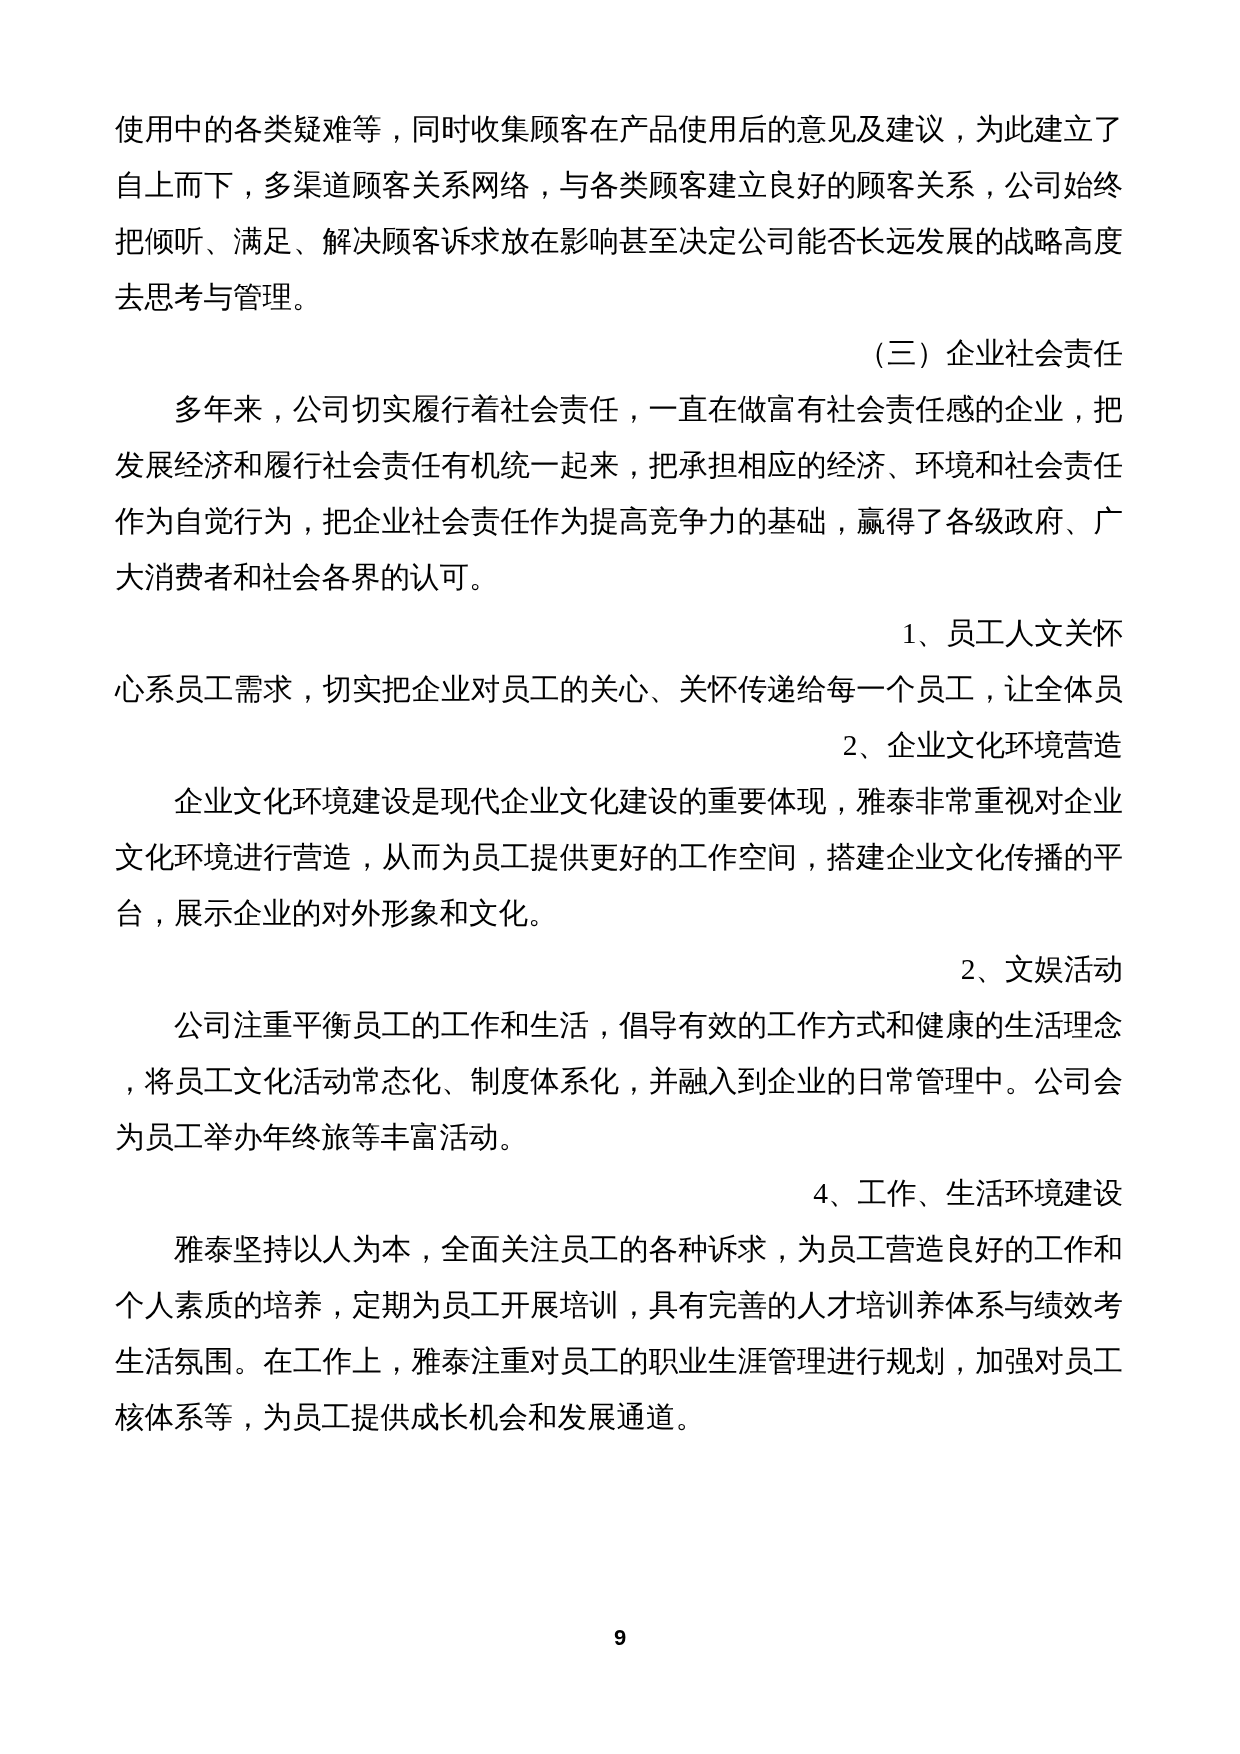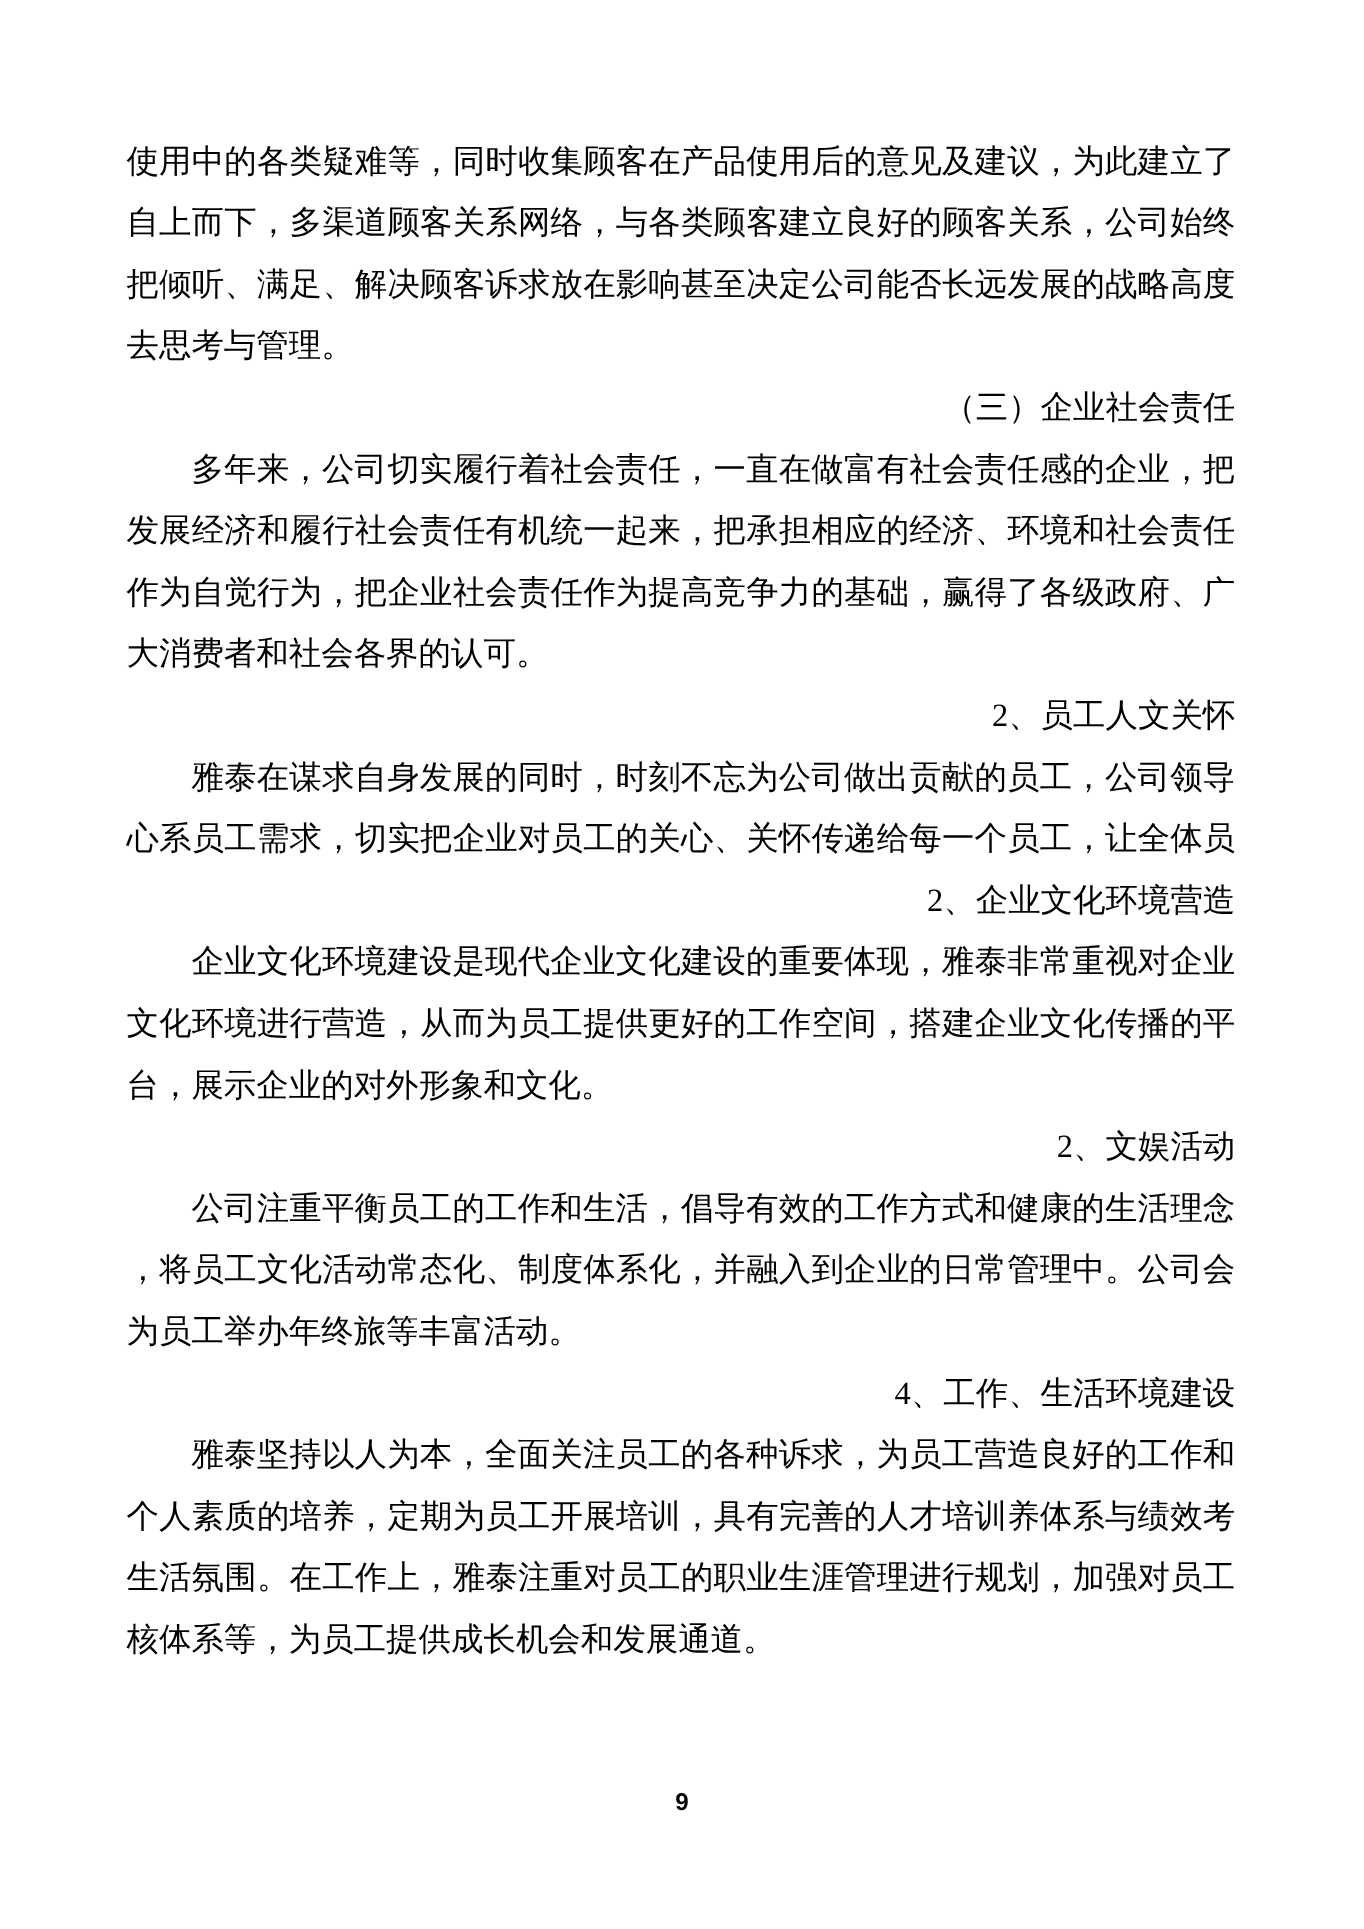--- a/index.html
+++ b/index.html
@@ -12,21 +12,21 @@
     width: 1240px;
     height: 1754px;
     background: #ffffff;
     overflow: hidden;
     font-family: "Liberation Serif", "DejaVu Serif", serif;
     color: #000000;
   }
   .text-block {
     position: absolute;
     left: 115px;
-    top: 119px;
+    top: 101px;
     width: 1008px;
   }
   .line {
     height: 56px;
     line-height: 56px;
     font-size: 29.5px;
     letter-spacing: 0;
     color: #000000;
   }
   .line.just {
@@ -59,22 +59,21 @@
   <div class="text-block">
       <div class="line just">使用中的各类疑难等，同时收集顾客在产品使用后的意见及建议，为此建立了</div>
       <div class="line just">自上而下，多渠道顾客关系网络，与各类顾客建立良好的顾客关系，公司始终</div>
       <div class="line just">把倾听、满足、解决顾客诉求放在影响甚至决定公司能否长远发展的战略高度</div>
       <div class="line">去思考与管理。</div>
       <div class="line indent">（三）企业社会责任</div>
       <div class="line indent just">多年来，公司切实履行着社会责任，一直在做富有社会责任感的企业，把</div>
       <div class="line just">发展经济和履行社会责任有机统一起来，把承担相应的经济、环境和社会责任</div>
       <div class="line just">作为自觉行为，把企业社会责任作为提高竞争力的基础，赢得了各级政府、广</div>
       <div class="line">大消费者和社会各界的认可。</div>
-      <div class="line indent">2、员工人文关怀</div>
-      <div class="line indent just">雅泰在谋求自身发展的同时，时刻不忘为公司做出贡献的员工，公司领导</div>
+      <div class="line indent">1、员工人文关怀</div>
       <div class="line just">心系员工需求，切实把企业对员工的关心、关怀传递给每一个员工，让全体员</div>
       <div class="line indent">2、企业文化环境营造</div>
       <div class="line indent just">企业文化环境建设是现代企业文化建设的重要体现，雅泰非常重视对企业</div>
       <div class="line just">文化环境进行营造，从而为员工提供更好的工作空间，搭建企业文化传播的平</div>
       <div class="line">台，展示企业的对外形象和文化。</div>
       <div class="line indent">2、文娱活动</div>
       <div class="line indent just">公司注重平衡员工的工作和生活，倡导有效的工作方式和健康的生活理念</div>
       <div class="line just">，将员工文化活动常态化、制度体系化，并融入到企业的日常管理中。公司会</div>
       <div class="line">为员工举办年终旅等丰富活动。</div>
       <div class="line indent">4、工作、生活环境建设</div>

